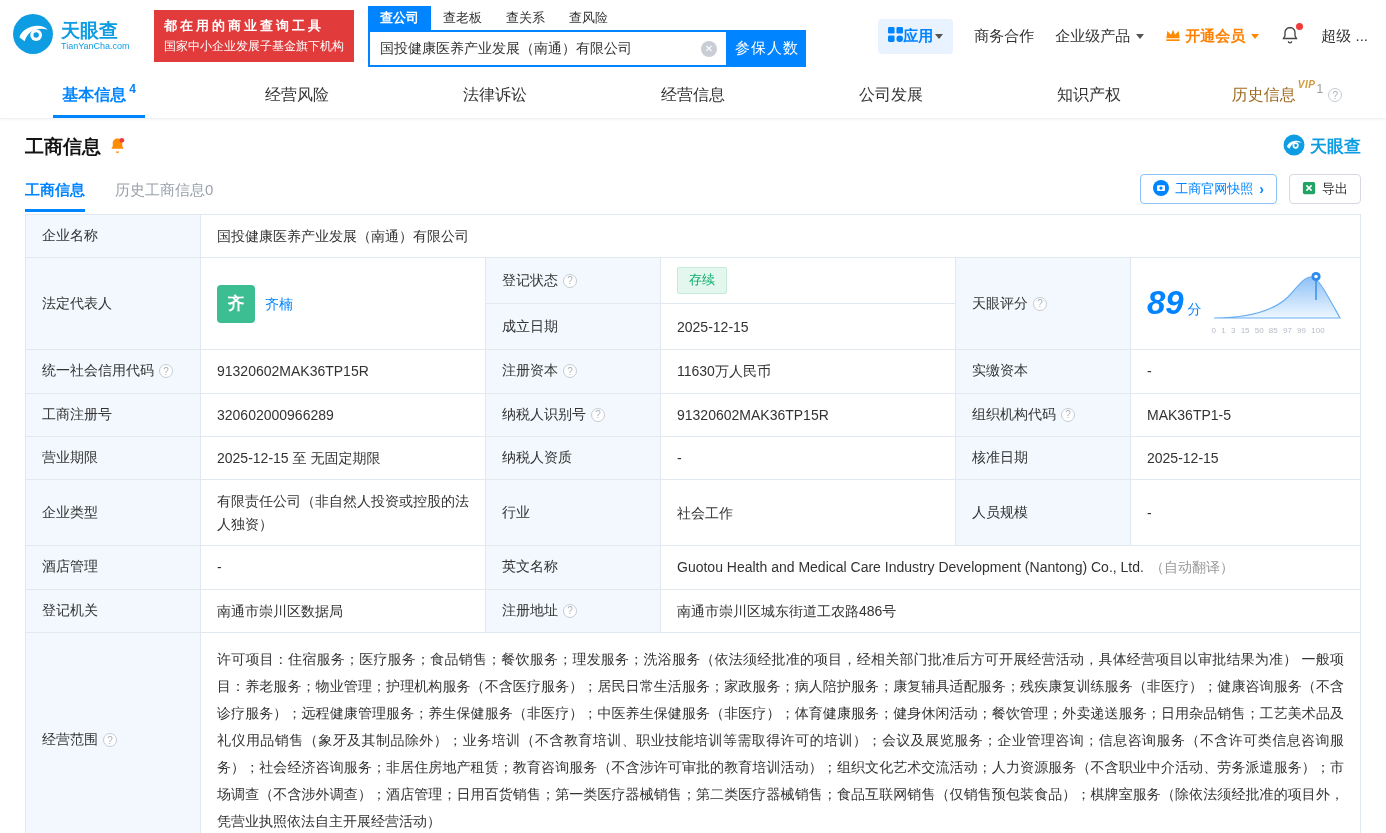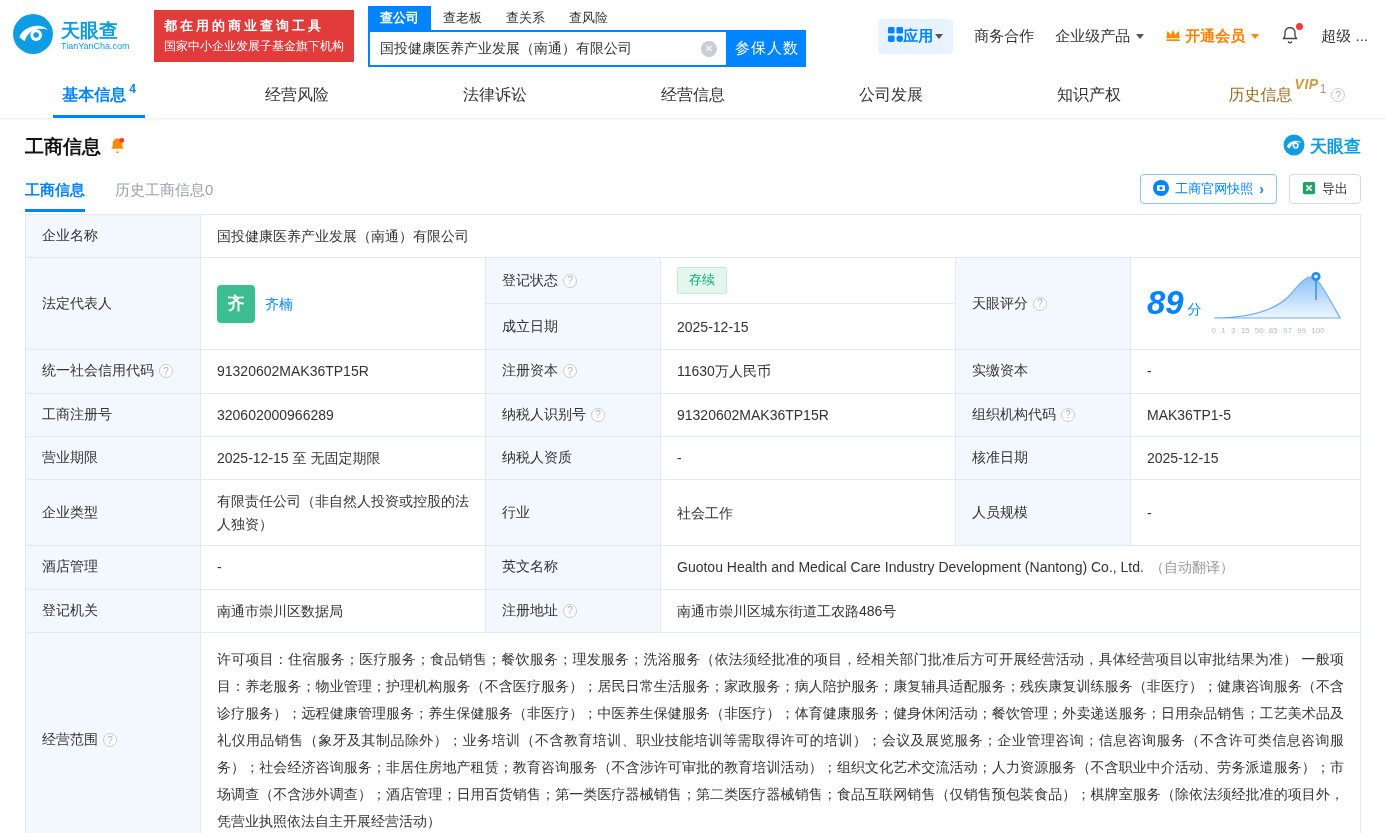--- a/index.html
+++ b/index.html
@@ -35,21 +35,21 @@
   .bell-wrap { position:relative; cursor:pointer; display:flex; }
   .red-dot { position:absolute; top:-2px; right:-3px; width:7px; height:7px; background:#f03b3b; border-radius:50%; }
   
   .main-tabs { display:flex; height:47px; border-bottom:1px solid #eef1f5; box-shadow:0 1px 3px rgba(0,0,0,.04); }
   .mtab { flex:1; display:flex; align-items:center; justify-content:center; font-size:16px; color:#333; position:relative; cursor:pointer; }
   .mtab .cnt { font-size:12px; margin-left:3px; position:relative; top:-6px; color:#999; }
   .mtab.active { color:#0084ff; font-weight:bold; }
   .mtab.active .cnt { color:#0084ff; }
   .mtab.active .bar { position:absolute; bottom:0; left:50%; transform:translateX(-50%); width:92px; height:3px; background:#0084ff; }
   .mtab.history { color:#9c6b1f; }
-  .vip-badge { font-size:14px; color:#d19a3c; font-weight:bold; font-style:italic; position:relative; top:-11px; left:2px; letter-spacing:.5px; }
+  .vip-badge { font-size:10px; color:#d19a3c; font-weight:bold; font-style:italic; position:relative; top:-11px; left:2px; letter-spacing:.5px; }
   .q { display:inline-flex; width:14px; height:14px; border:1px solid #c6ccd4; border-radius:50%; color:#aab2bc; font-size:10px; align-items:center; justify-content:center; margin-left:5px; flex:none; cursor:pointer; background:#fff; }
   .q::before { content:"?"; }
   
   .section-head { display:flex; align-items:center; padding:15px 25px 0; }
   .section-title { font-size:19px; font-weight:bold; color:#141414; margin-right:7px; }
   .brand-right { margin-left:auto; display:flex; align-items:center; gap:5px; }
   .brand-right .logo-cn { font-size:17px; }
   
   .subtab-row { display:flex; align-items:flex-end; padding:14px 25px 0; }
   .subtab { font-size:15px; padding-bottom:12px; cursor:pointer; }

